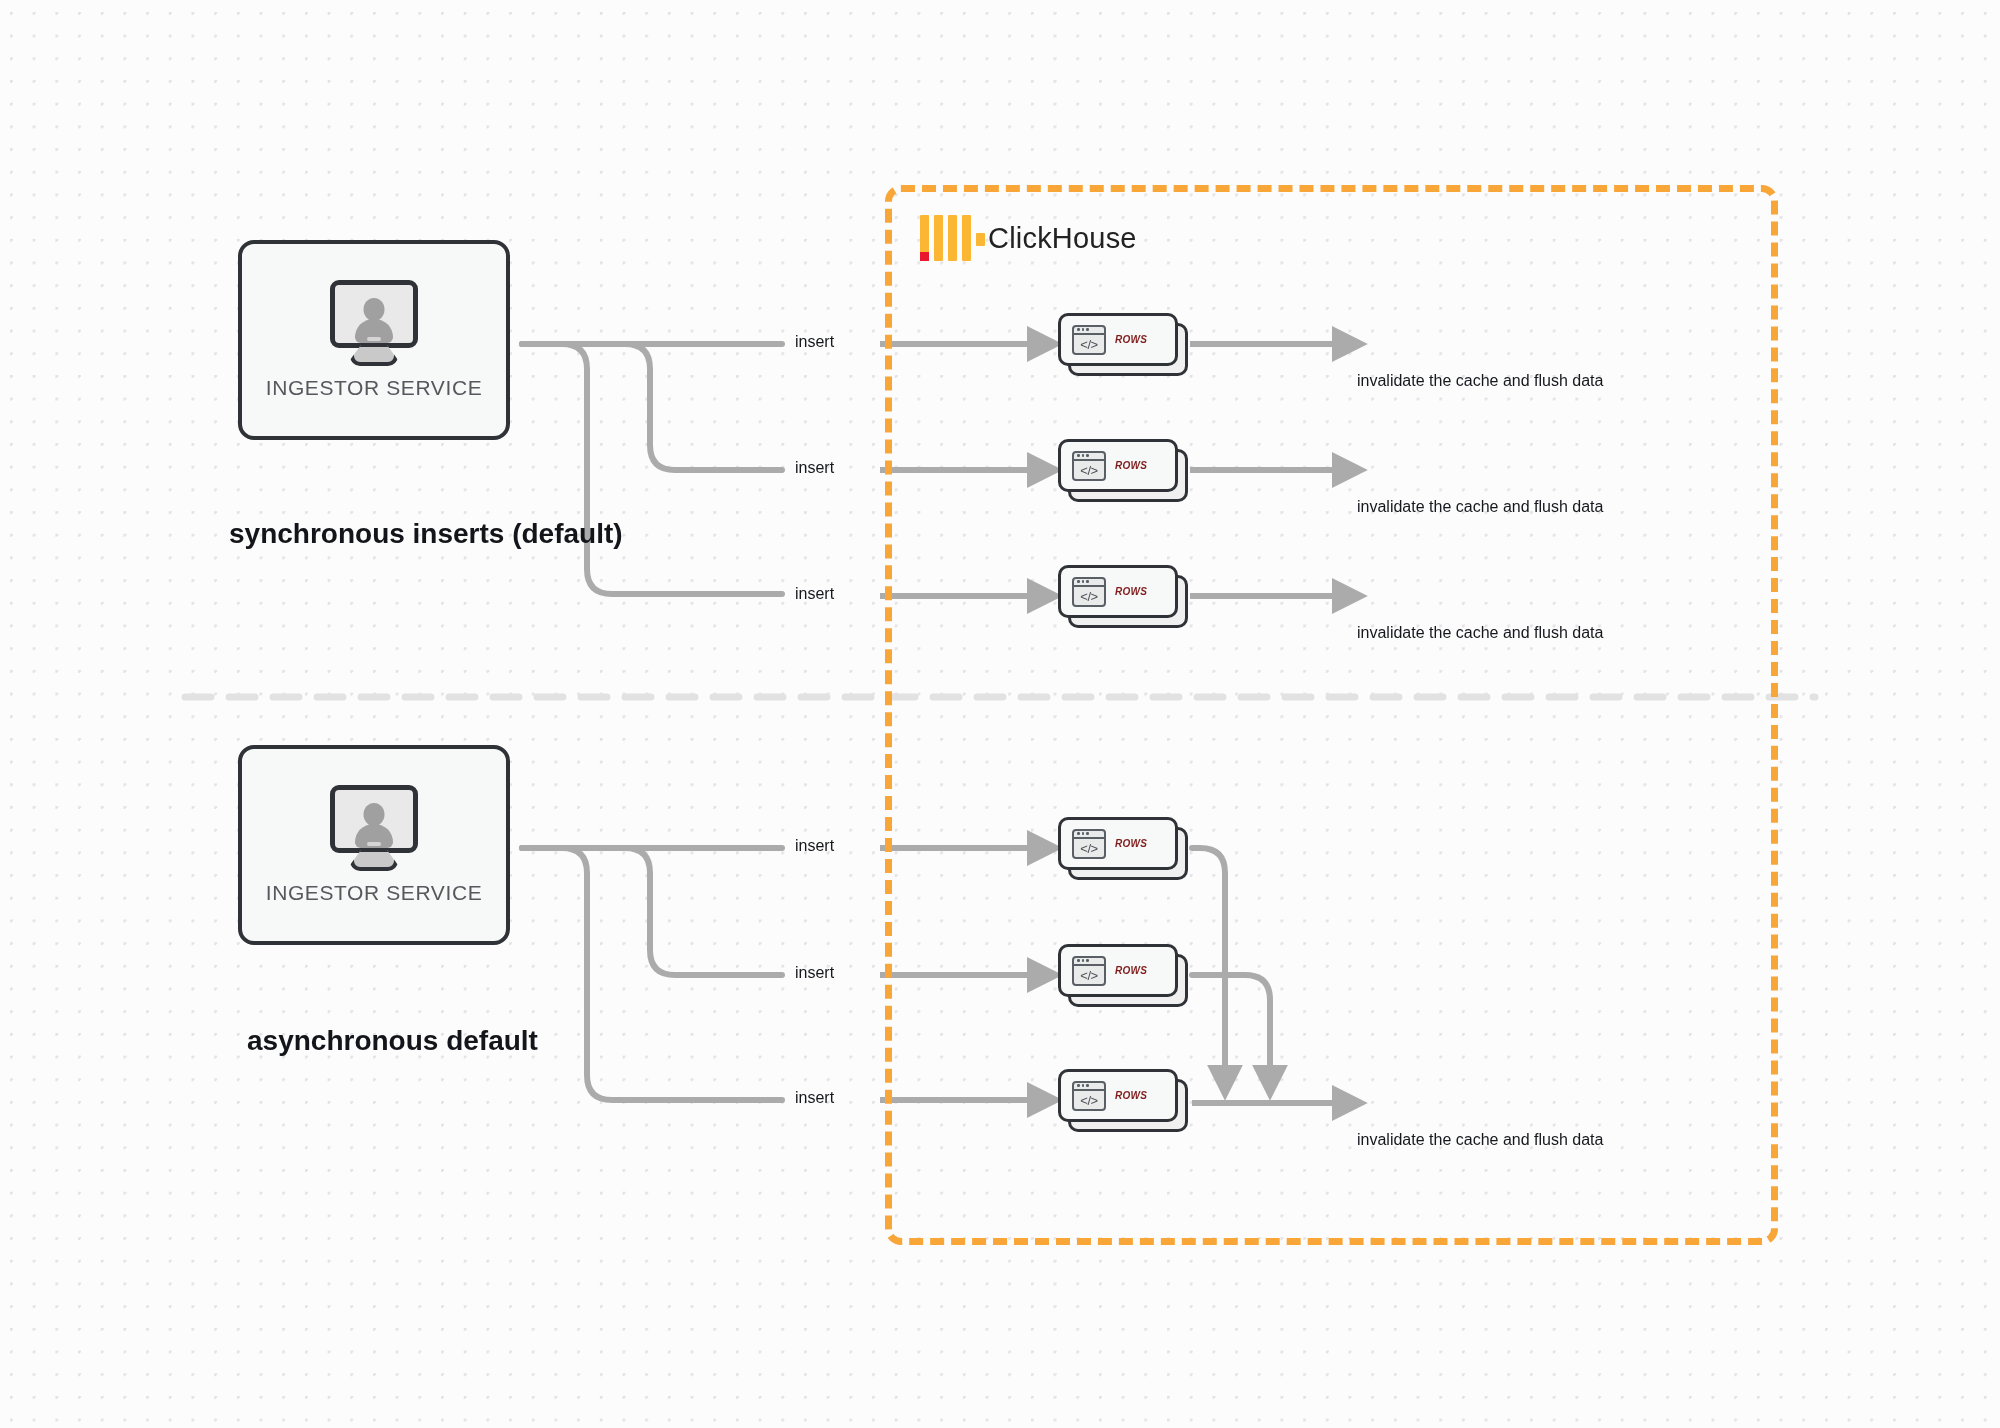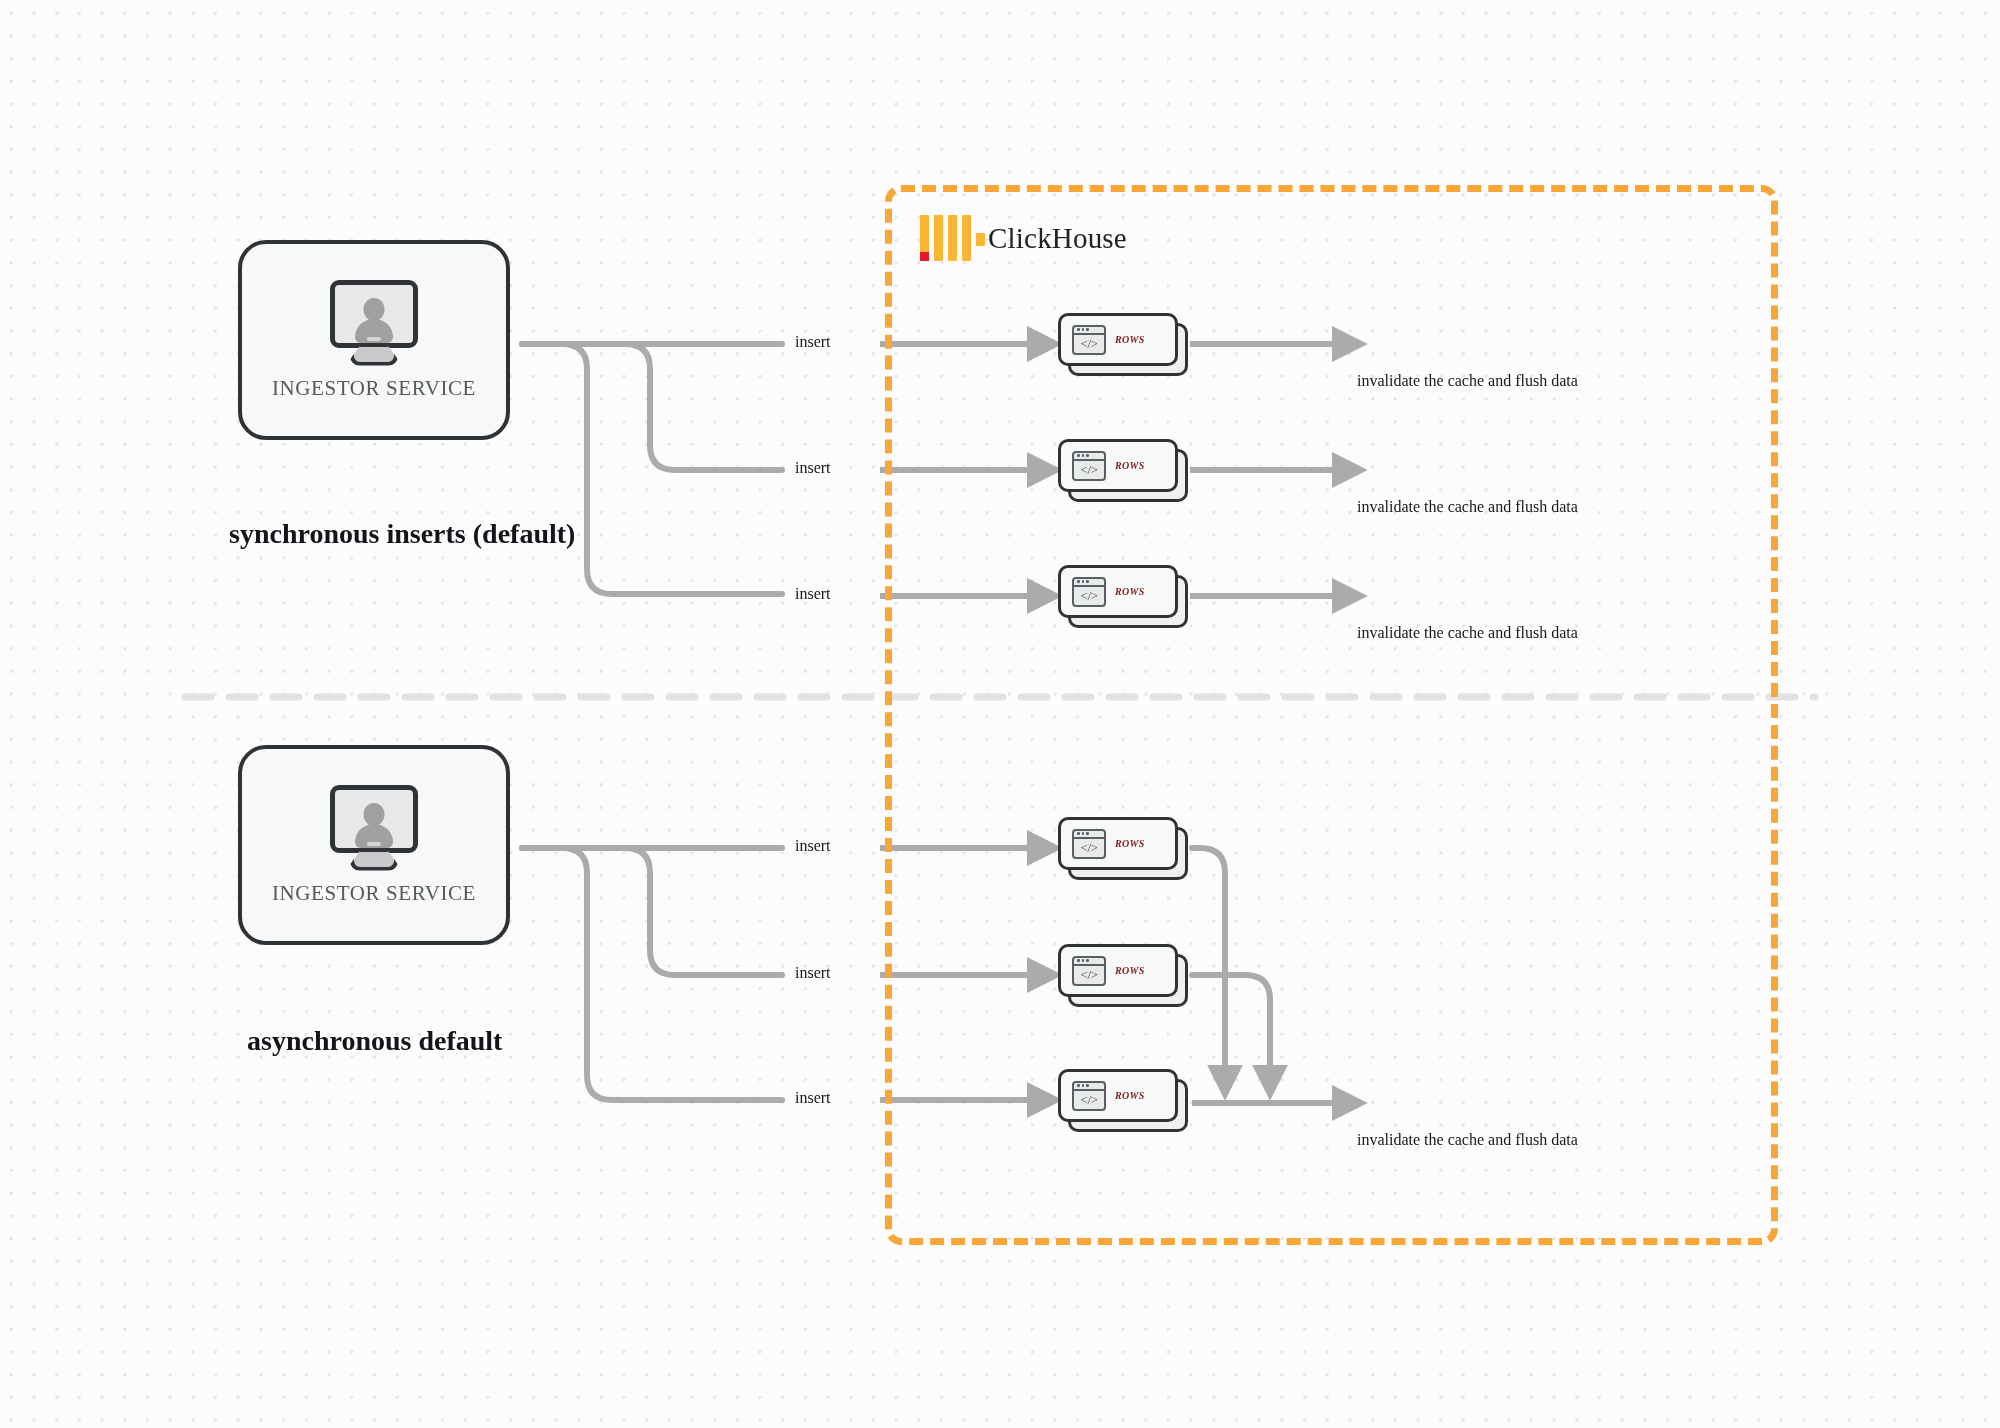--- a/index.html
+++ b/index.html
@@ -9,21 +9,21 @@
   }
   #canvas {
     position: relative;
     width: 2000px;
     height: 1428px;
     background-color: #fcfcfc;
     background-image: radial-gradient(circle at 1px 1px, #e6e3e6 1.6px, transparent 1.7px);
     background-size: 22.7px 22.7px;
     background-position: 10px 12px;
     overflow: hidden;
-    font-family: Liberation Serif, serif;
+    font-family: Liberation Sans, sans-serif;
   }
   #svg-layer {
     position: absolute;
     left: 0; top: 0;
     width: 2000px;
     height: 1428px;
   }
 
   
   .ch-region {
@@ -85,21 +85,21 @@
     white-space: nowrap;
   }
 
   
   .service-box {
     position: absolute;
     width: 272px;
     height: 200px;
     background: #f7f8f8;
     border: 4px solid #2f3338;
-    border-radius: 28px;
+    border-radius: 16px;
     box-sizing: border-box;
     display: flex;
     flex-direction: column;
     align-items: center;
     justify-content: center;
   }
   .service-box.sync  { left: 238px; top: 240px; }
   .service-box.async { left: 238px; top: 745px; }
   .monitor {
     position: relative;

